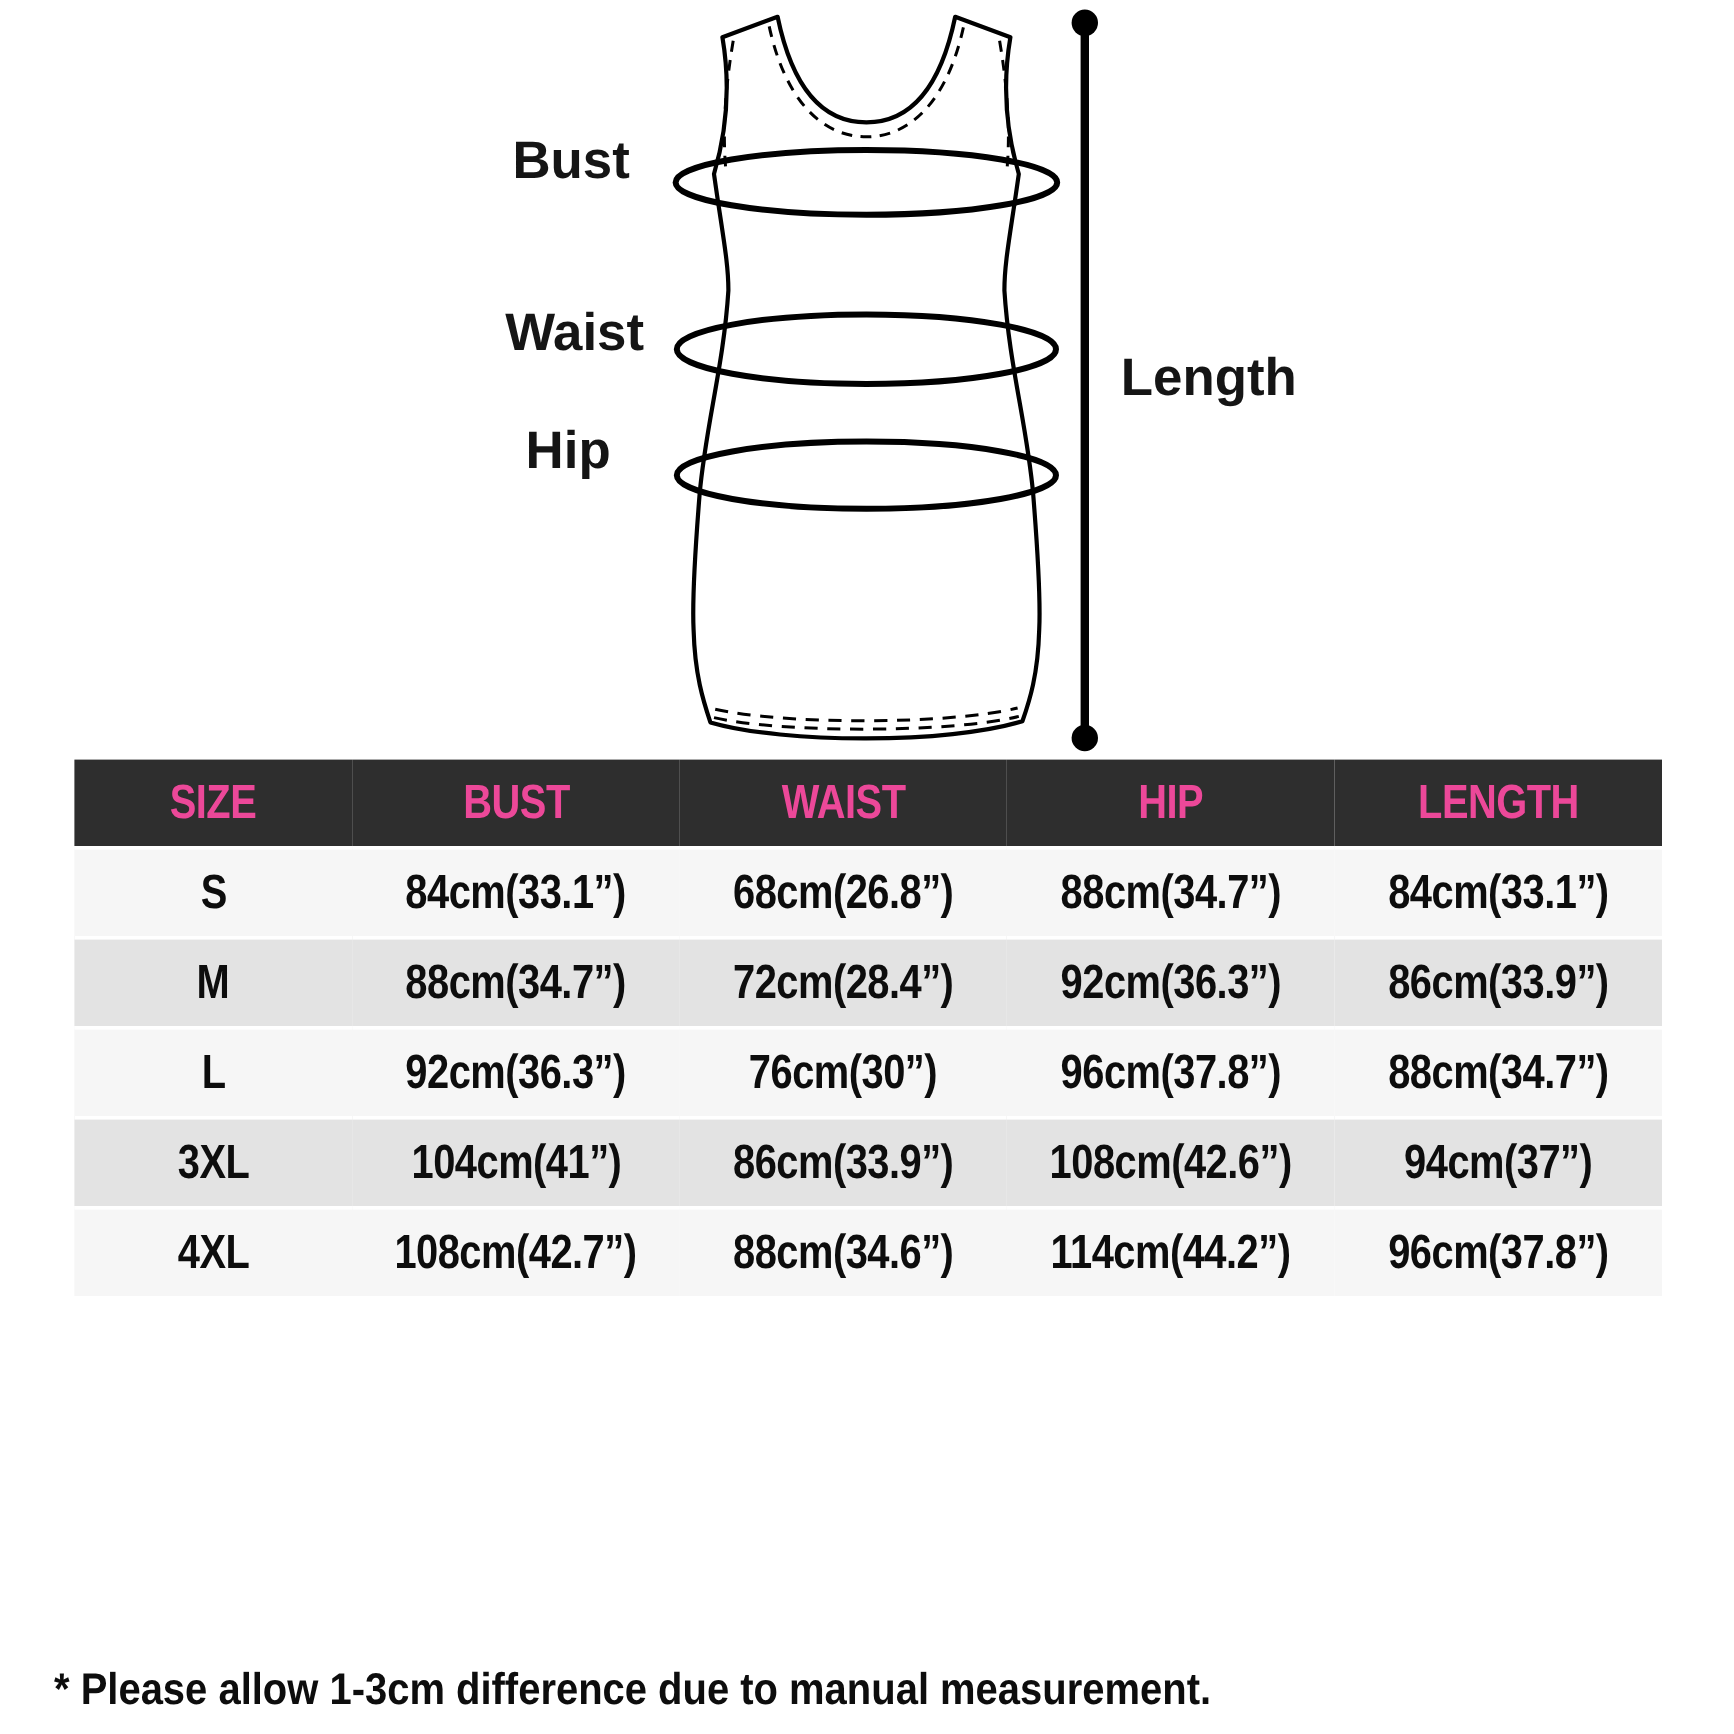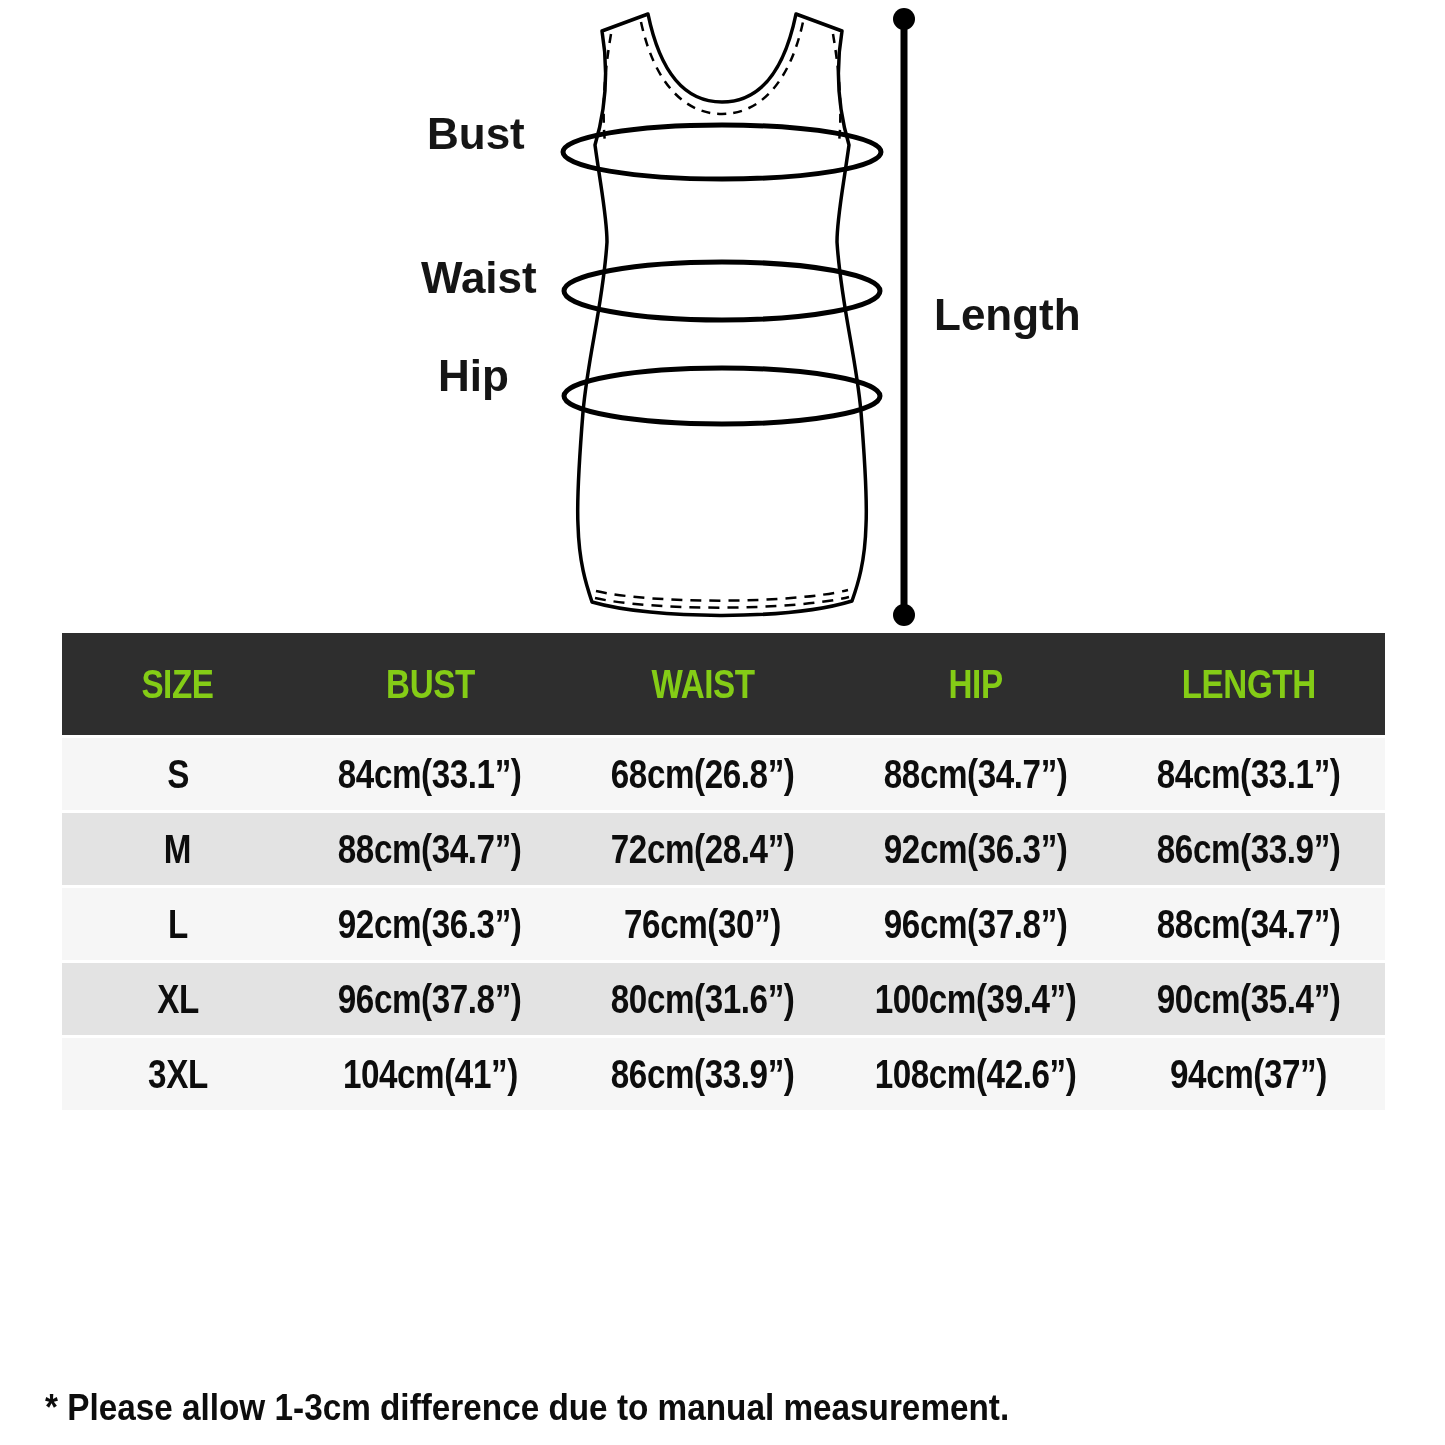--- a/index.html
+++ b/index.html
@@ -17,22 +17,22 @@
   .lbl-bust{left:427px;top:112px;}
   .lbl-waist{left:421px;top:256px;}
   .lbl-hip{left:438px;top:354px;}
   .lbl-length{left:934px;top:293px;}
   
   .table-wrap{position:absolute;left:62px;top:633px;width:1323px;}
   table{width:100%;border-collapse:separate;border-spacing:0;table-layout:fixed;}
   col.c-size{width:17.5%;}
   col.c-rest{width:20.625%;}
   th{
-    background:#2e2e2e;color:#84cc16;height:72px;
-    font-size:40px;font-weight:bold;text-align:center;vertical-align:middle;padding:15px;
+    background:#2e2e2e;color:#ec4899;height:72px;
+    font-size:40px;font-weight:bold;text-align:center;vertical-align:middle;padding:0;
   }
   td{
     height:72px;border-top:3px solid #ffffff;padding:0;
     font-size:40px;font-weight:bold;text-align:center;vertical-align:middle;
     color:#0d0d0d;
   }
   tbody tr:nth-child(odd) td{background:#f6f6f6;}
   tbody tr:nth-child(even) td{background:#e3e3e3;}
   .cond{display:inline-block;transform:scaleX(0.83);transform-origin:center;letter-spacing:-0.5px;white-space:nowrap;}
   
@@ -120,30 +120,30 @@
         <td><span class="cond">86cm(33.9”)</span></td>
       </tr>
       <tr>
         <td><span class="cond">L</span></td>
         <td><span class="cond">92cm(36.3”)</span></td>
         <td><span class="cond">76cm(30”)</span></td>
         <td><span class="cond">96cm(37.8”)</span></td>
         <td><span class="cond">88cm(34.7”)</span></td>
       </tr>
       <tr>
-        <td><span class="cond">XL</span></td>
-        <td><span class="cond">96cm(37.8”)</span></td>
-        <td><span class="cond">80cm(31.6”)</span></td>
-        <td><span class="cond">100cm(39.4”)</span></td>
-        <td><span class="cond">90cm(35.4”)</span></td>
-      </tr>
-      <tr>
         <td><span class="cond">3XL</span></td>
         <td><span class="cond">104cm(41”)</span></td>
         <td><span class="cond">86cm(33.9”)</span></td>
         <td><span class="cond">108cm(42.6”)</span></td>
         <td><span class="cond">94cm(37”)</span></td>
+      </tr>
+      <tr>
+        <td><span class="cond">4XL</span></td>
+        <td><span class="cond">108cm(42.7”)</span></td>
+        <td><span class="cond">88cm(34.6”)</span></td>
+        <td><span class="cond">114cm(44.2”)</span></td>
+        <td><span class="cond">96cm(37.8”)</span></td>
       </tr>
     </tbody>
   </table>
 </div>
 
 <div class="footnote">* Please allow 1-3cm difference due to manual measurement.</div>
 
 </body></html>

